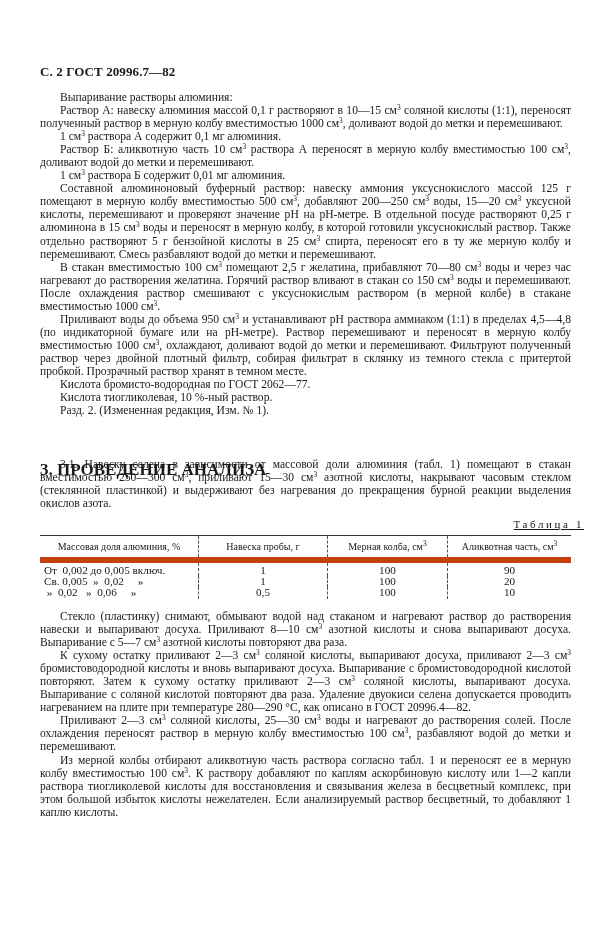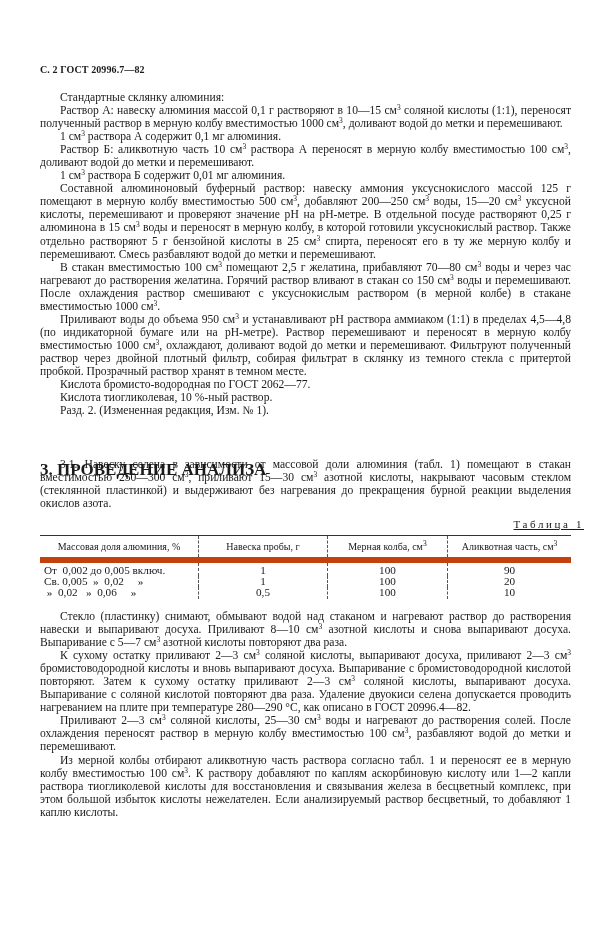--- a/index.html
+++ b/index.html
@@ -1,18 +1,18 @@
 <!DOCTYPE html>
 <html><head>
 <meta charset="utf-8">
 <style>
   html, body { margin:0; padding:0; background:#ffffff; }
   body { width:606px; height:929px; position:relative; overflow:hidden;
          font-family:"Liberation Serif", "DejaVu Serif", serif; color:#1a1a1a; }
-  .page-header { position:absolute; left:40px; top:64px; font-weight:bold; font-size:10px; letter-spacing:0.1px;text-align:center; }
+  .page-header { position:absolute; left:40px; top:64px; font-weight:bold; font-size:13px; letter-spacing:0.1px;text-align:center; }
   .body { position:absolute; left:40px; top:91px; width:531px; font-size:11.6px; line-height:13.05px; text-align:justify; }
   .p { margin:0; text-indent:20px; }
   sup { font-size:7.5px; line-height:0; vertical-align:4px; }
   .b { font-weight:normal; }
   .section-title { position:absolute; left:40px; width:531px; top:460px; text-align:left; font-weight:bold; font-size:17px; }
   .body2 { position:absolute; left:40px; top:458px; width:531px; font-size:11.6px; line-height:13.05px; text-align:justify; }
   .table-caption { position:absolute; right:22px; top:518px; font-size:11px; letter-spacing:2.6px;text-decoration:underline; }
   table.t1 { position:absolute; left:40px; top:535px; width:531px; border-collapse:collapse; font-size:10px; }
   table.t1 th { font-weight:normal; height:21px; border-top:1px solid #333; border-bottom:6px solid #c2410c; padding:0; text-align:center; }
   table.t1 th + th, table.t1 td + td { border-left:1px dashed #555; }
@@ -20,21 +20,21 @@
   table.t1 tr.first td { padding-top:2px; }
   table.t1 td.c0 { text-align:left; padding-left:4px; white-space:pre; }
   .body3 { position:absolute; left:40px; top:610px; width:531px; font-size:11.6px; line-height:13.05px; text-align:justify; }
 </style>
 </head>
 <body>
 
 <div class="page-header">С. 2 ГОСТ 20996.7—82</div>
 
 <div class="body">
-  <p class="p">Стандартные склянку алюминия:</p>
+  <p class="p">Выпаривание растворы алюминия:</p>
   <p class="p">Раствор А: навеску алюминия массой 0,1 г растворяют в 10—15 см<sup>3</sup> соляной кислоты (1:1), переносят полученный раствор в мерную колбу вместимостью 1000 см<sup>3</sup>, доливают водой до метки и перемешивают.</p>
   <p class="p">1 см<sup>3</sup> раствора А содержит 0,1 мг алюминия.</p>
   <p class="p">Раствор Б: аликвотную часть 10 см<sup>3</sup> раствора А переносят в мерную колбу вместимостью 100 см<sup>3</sup>, доливают водой до метки и перемешивают.</p>
   <p class="p">1 см<sup>3</sup> раствора Б содержит 0,01 мг алюминия.</p>
   <p class="p">Составной алюминоновый буферный раствор: навеску аммония уксуснокислого массой 125 г помещают в мерную колбу вместимостью 500 см<sup>3</sup>, добавляют 200—250 см<sup>3</sup> воды, 15—20 см<sup>3</sup> уксусной кислоты, перемешивают и проверяют значение pH на pH-метре. В отдельной посуде растворяют 0,25 г алюминона в 15 см<sup>3</sup> воды и переносят в мерную колбу, в которой готовили уксуснокислый раствор. Также отдельно растворяют 5 г бензойной кислоты в 25 см<sup>3</sup> спирта, переносят его в ту же мерную колбу и перемешивают. Смесь разбавляют водой до метки и перемешивают.</p>
   <p class="p">В стакан вместимостью 100 см<sup>3</sup> помещают 2,5 г желатина, прибавляют 70—80 см<sup>3</sup> воды и через час нагревают до растворения желатина. Горячий раствор вливают в стакан со 150 см<sup>3</sup> воды и перемешивают. После охлаждения раствор смешивают с уксуснокислым раствором (в мерной колбе) в стакане вместимостью 1000 см<sup>3</sup>.</p>
   <p class="p">Приливают воды до объема 950 см<sup>3</sup> и устанавливают pH раствора аммиаком (1:1) в пределах 4,5—4,8 (по индикаторной бумаге или на pH-метре). Раствор перемешивают и переносят в мерную колбу вместимостью 1000 см<sup>3</sup>, охлаждают, доливают водой до метки и перемешивают. Фильтруют полученный раствор через двойной плотный фильтр, собирая фильтрат в склянку из темного стекла с притертой пробкой. Прозрачный раствор хранят в темном месте.</p>
   <p class="p">Кислота бромисто-водородная по ГОСТ 2062—77.</p>
   <p class="p">Кислота тиогликолевая, 10 %-ный раствор.</p>
   <p class="p"><span>Разд. 2. </span><span class="b">(Измененная редакция, Изм. № 1).</span></p>

